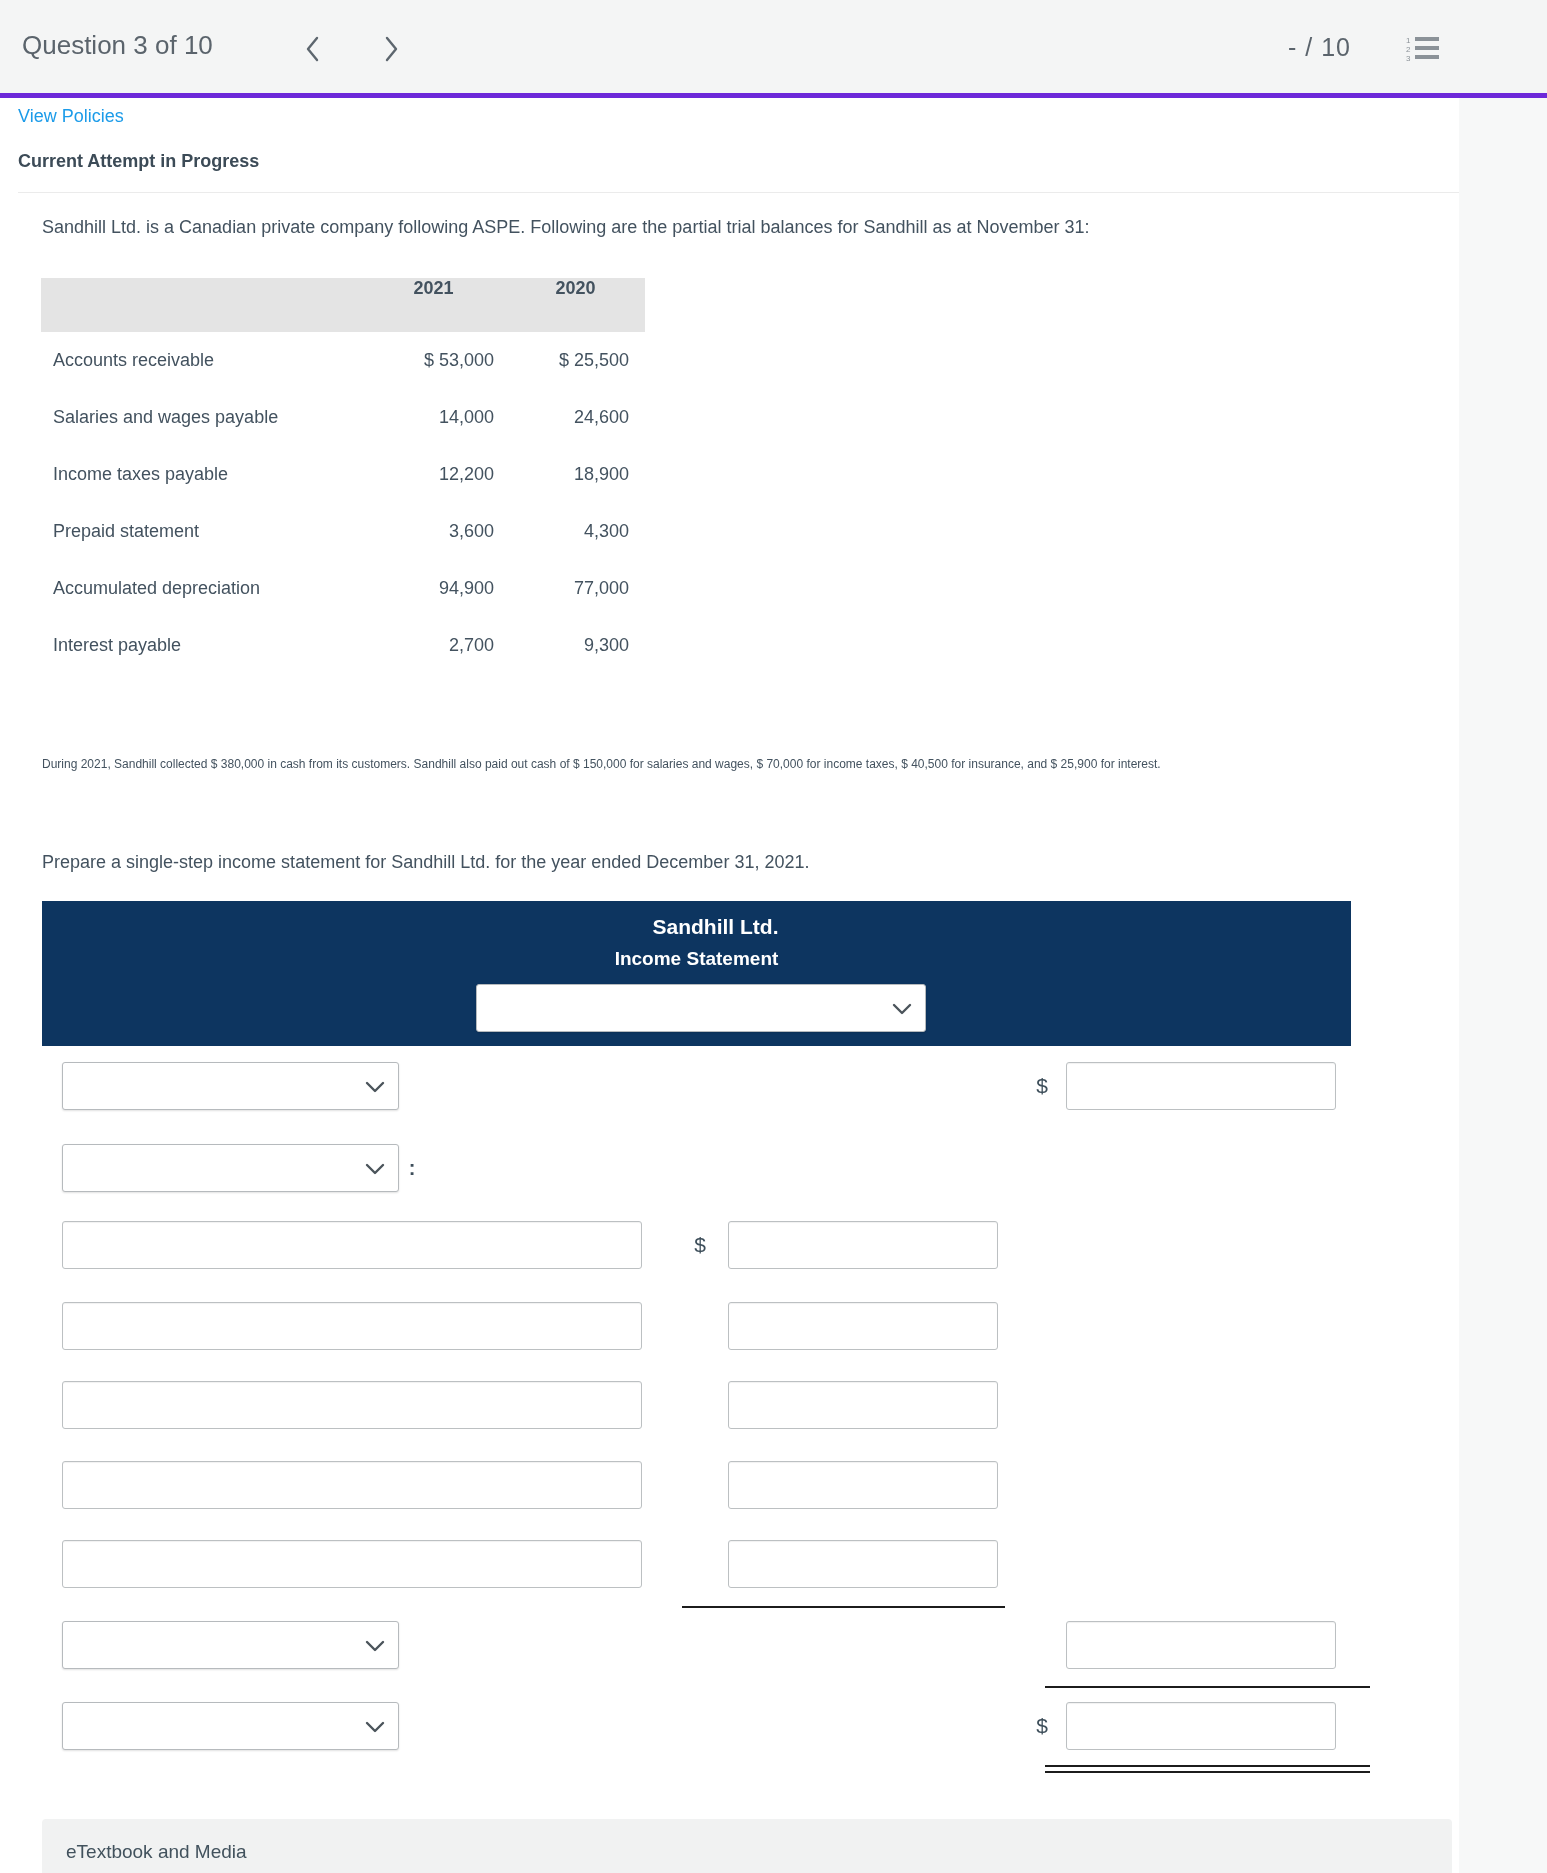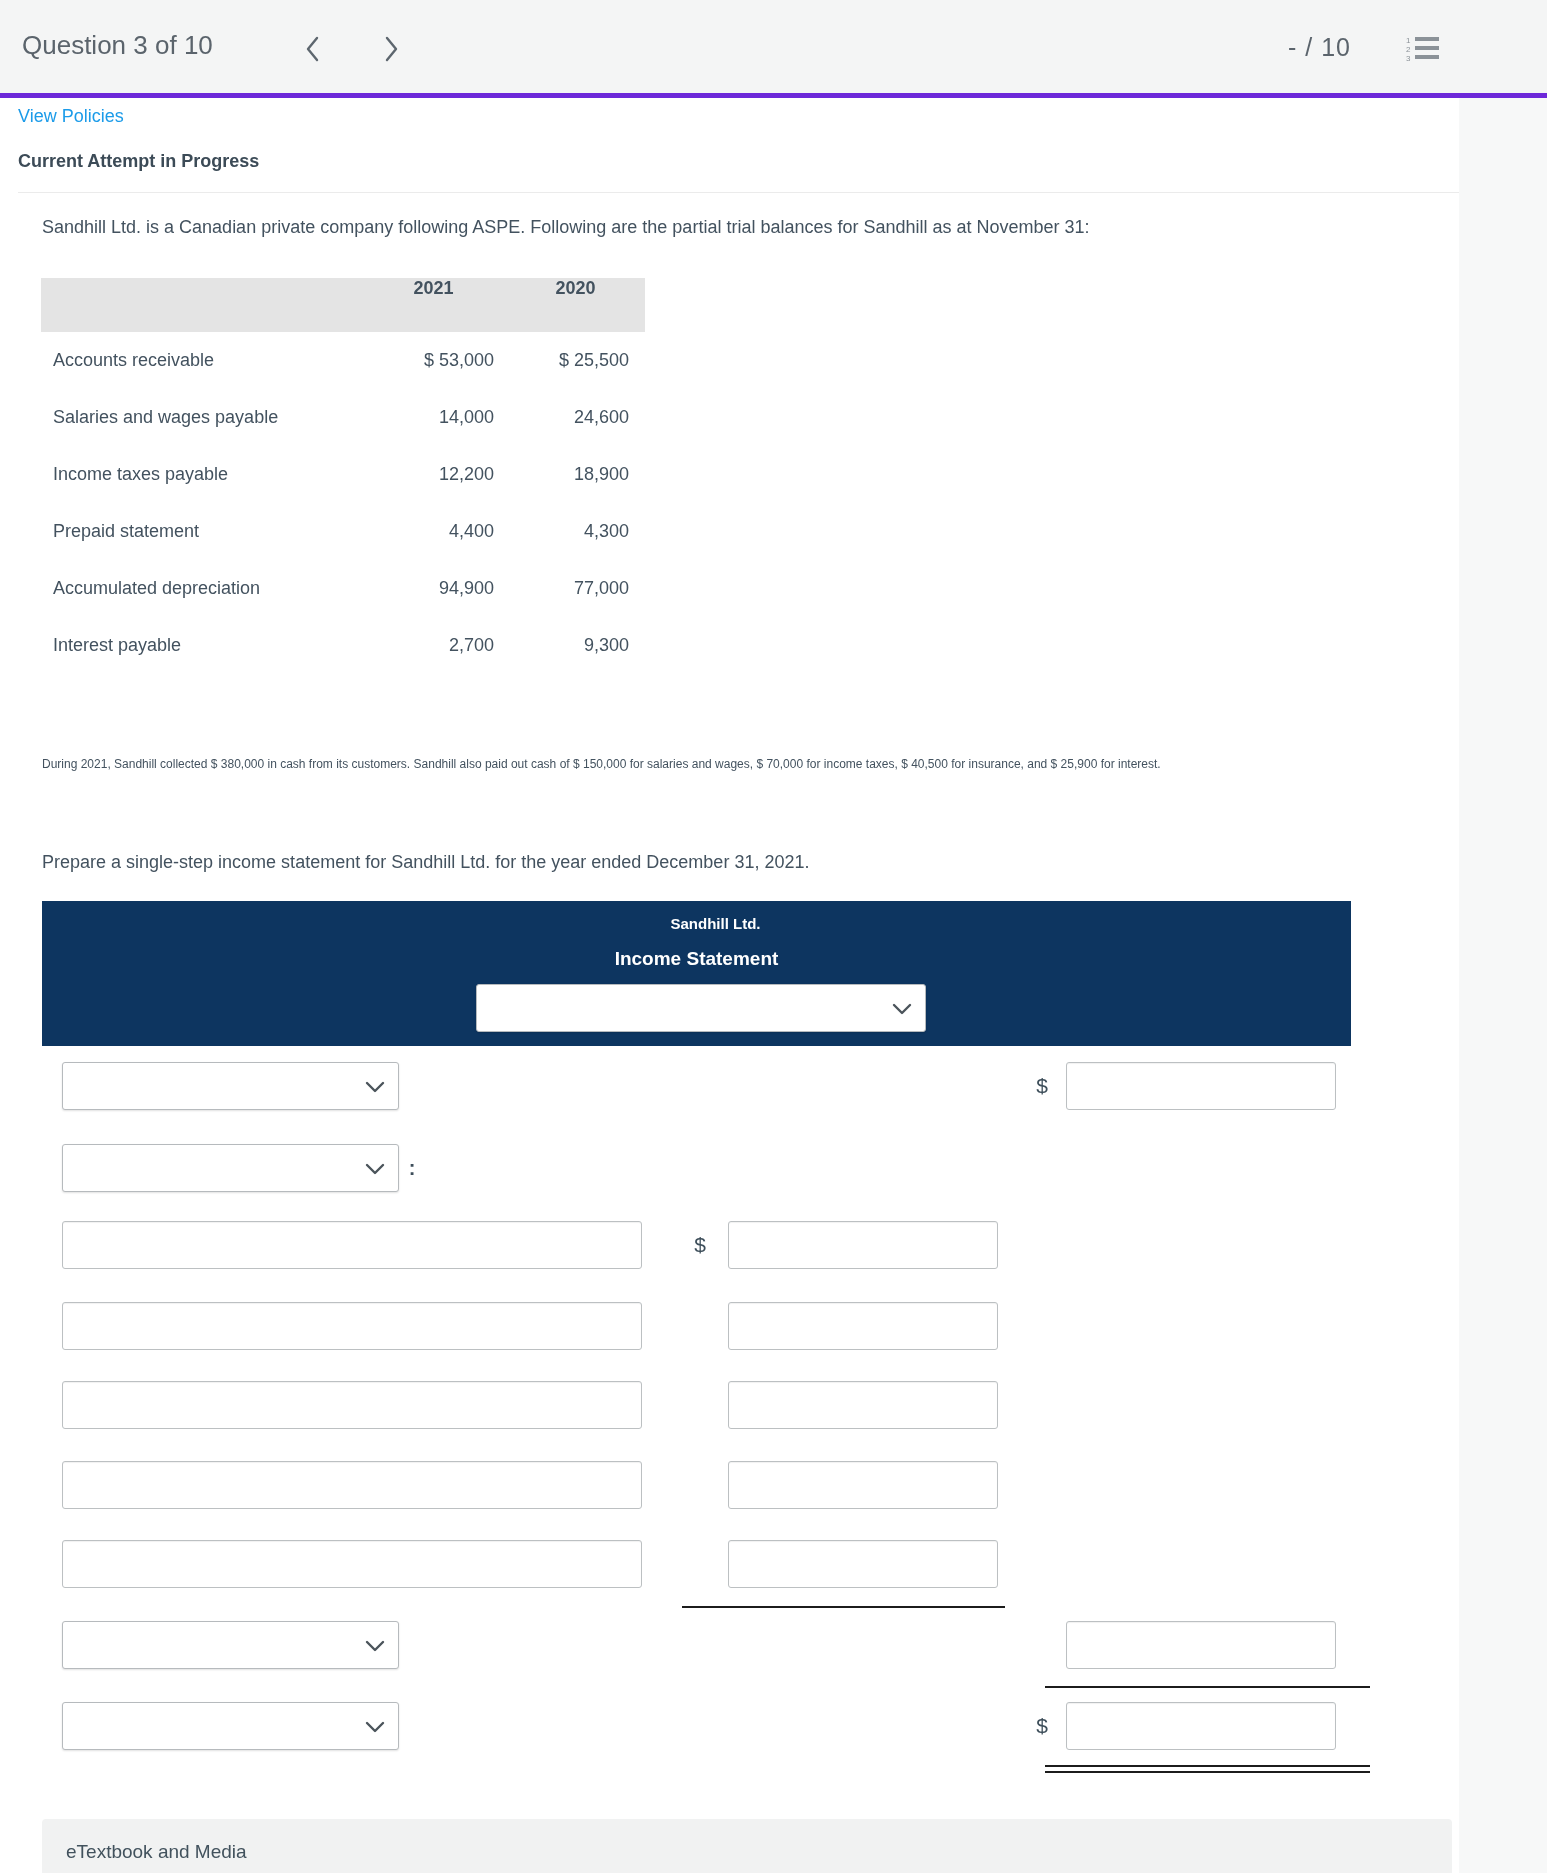--- a/index.html
+++ b/index.html
@@ -77,21 +77,21 @@
     font-size:18px;
   }
   
   .form {
     position:absolute; left:42px; top:803px; width:1335px; height:900px;
   }
   .banner {
     position:absolute; left:0; top:0; width:1309px; height:145px;
     background:#0d3560; color:#ffffff; text-align:center;
   }
-  .banner .t1 { position:absolute; left:0; top:14px; width:100%; font-size:15px; font-weight:bold;padding-left:38px; }
+  .banner .t1 { position:absolute; left:0; top:14px; width:100%; font-size:21px; font-weight:bold;padding-left:38px; }
   .banner .t2 { position:absolute; left:0; top:47px; width:100%; font-size:19px; font-weight:bold; }
   .selectbox {
     position:absolute; height:48px; background:#ffffff;
     border:1px solid #b6babd; border-radius:3px;
     box-shadow:0 1px 2px rgba(0,0,0,0.12);
     cursor:pointer;
   }
   .selectbox svg {
     position:absolute; right:13px; top:18px;
   }
@@ -175,21 +175,21 @@
       <div class="c-y1">14,000</div>
       <div class="c-y2">24,600</div>
     </div>
     <div class="row">
       <div class="c-label">Income taxes payable</div>
       <div class="c-y1">12,200</div>
       <div class="c-y2">18,900</div>
     </div>
     <div class="row">
       <div class="c-label">Prepaid statement</div>
-      <div class="c-y1">4,400</div>
+      <div class="c-y1">3,600</div>
       <div class="c-y2">4,300</div>
     </div>
     <div class="row">
       <div class="c-label">Accumulated depreciation</div>
       <div class="c-y1">94,900</div>
       <div class="c-y2">77,000</div>
     </div>
     <div class="row">
       <div class="c-label">Interest payable</div>
       <div class="c-y1">2,700</div>

